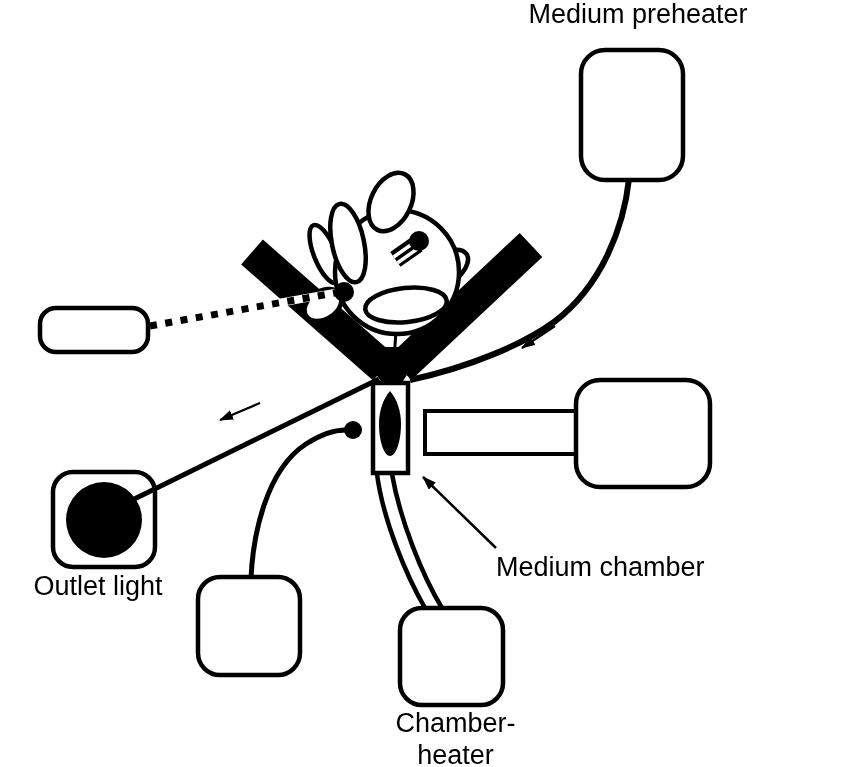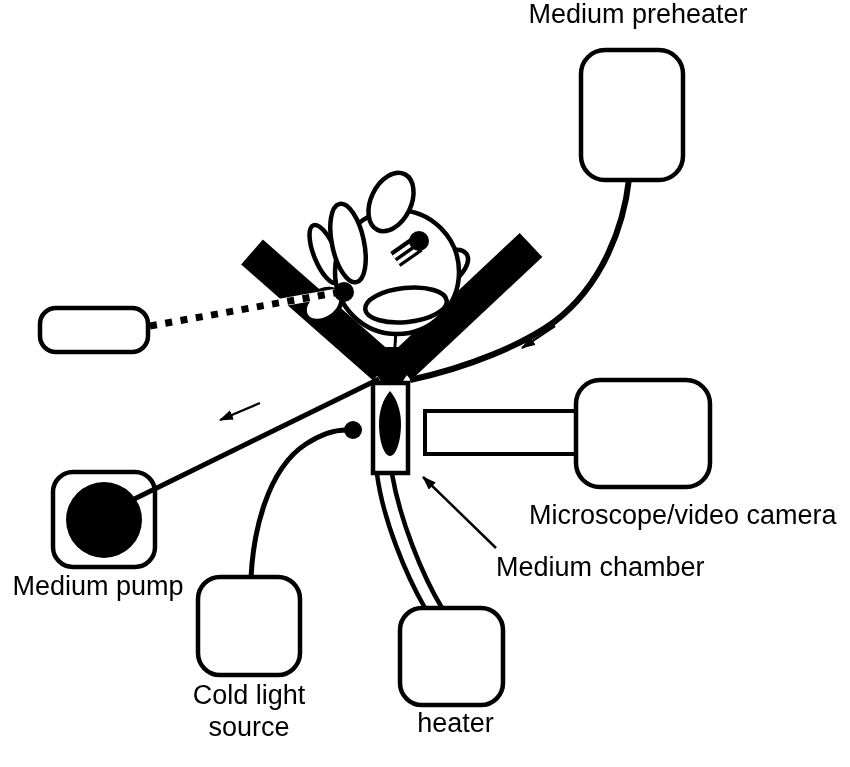--- a/index.html
+++ b/index.html
@@ -82,27 +82,23 @@
     <line x1="488" y1="548" x2="415" y2="477" stroke="var(--ink)" stroke-width="2.5" marker-end="url(#ah)"></line>
 
     <rect x="32" y="308" width="108" height="44" rx="16" fill="var(--bg)" stroke="var(--ink)" stroke-width="4.5"></rect>
 
     <rect x="573" y="50" width="102" height="130" rx="24" fill="var(--bg)" stroke="var(--ink)" stroke-width="4.5"></rect>
   </svg>
 
   <div class="lbl center" style="left:430px; top:-2px; width:400px;">Medium preheater</div>
 
 
-  <div class="lbl center" style="left:0px; top:570px; width:180px;">Medium pump</div>
+  <div class="lbl center" style="left:0px; top:570px; width:180px;">Outlet light</div>
 
-  <div class="lbl center stack" style="left:165px; top:679px; width:152px;">
-    <span>Cold light</span>
-    <span>source</span>
-  </div>
 
   <div class="lbl center stack" style="left:370px; top:707px; width:155px;">
+    <span>Chamber-</span>
     <span>heater</span>
   </div>
 
-  <div class="lbl" style="left:521px; top:499px;">Microscope/video camera</div>
 
   <div class="lbl" style="left:488px; top:551px;">Medium chamber</div>
 </div>
 
 </body></html>

